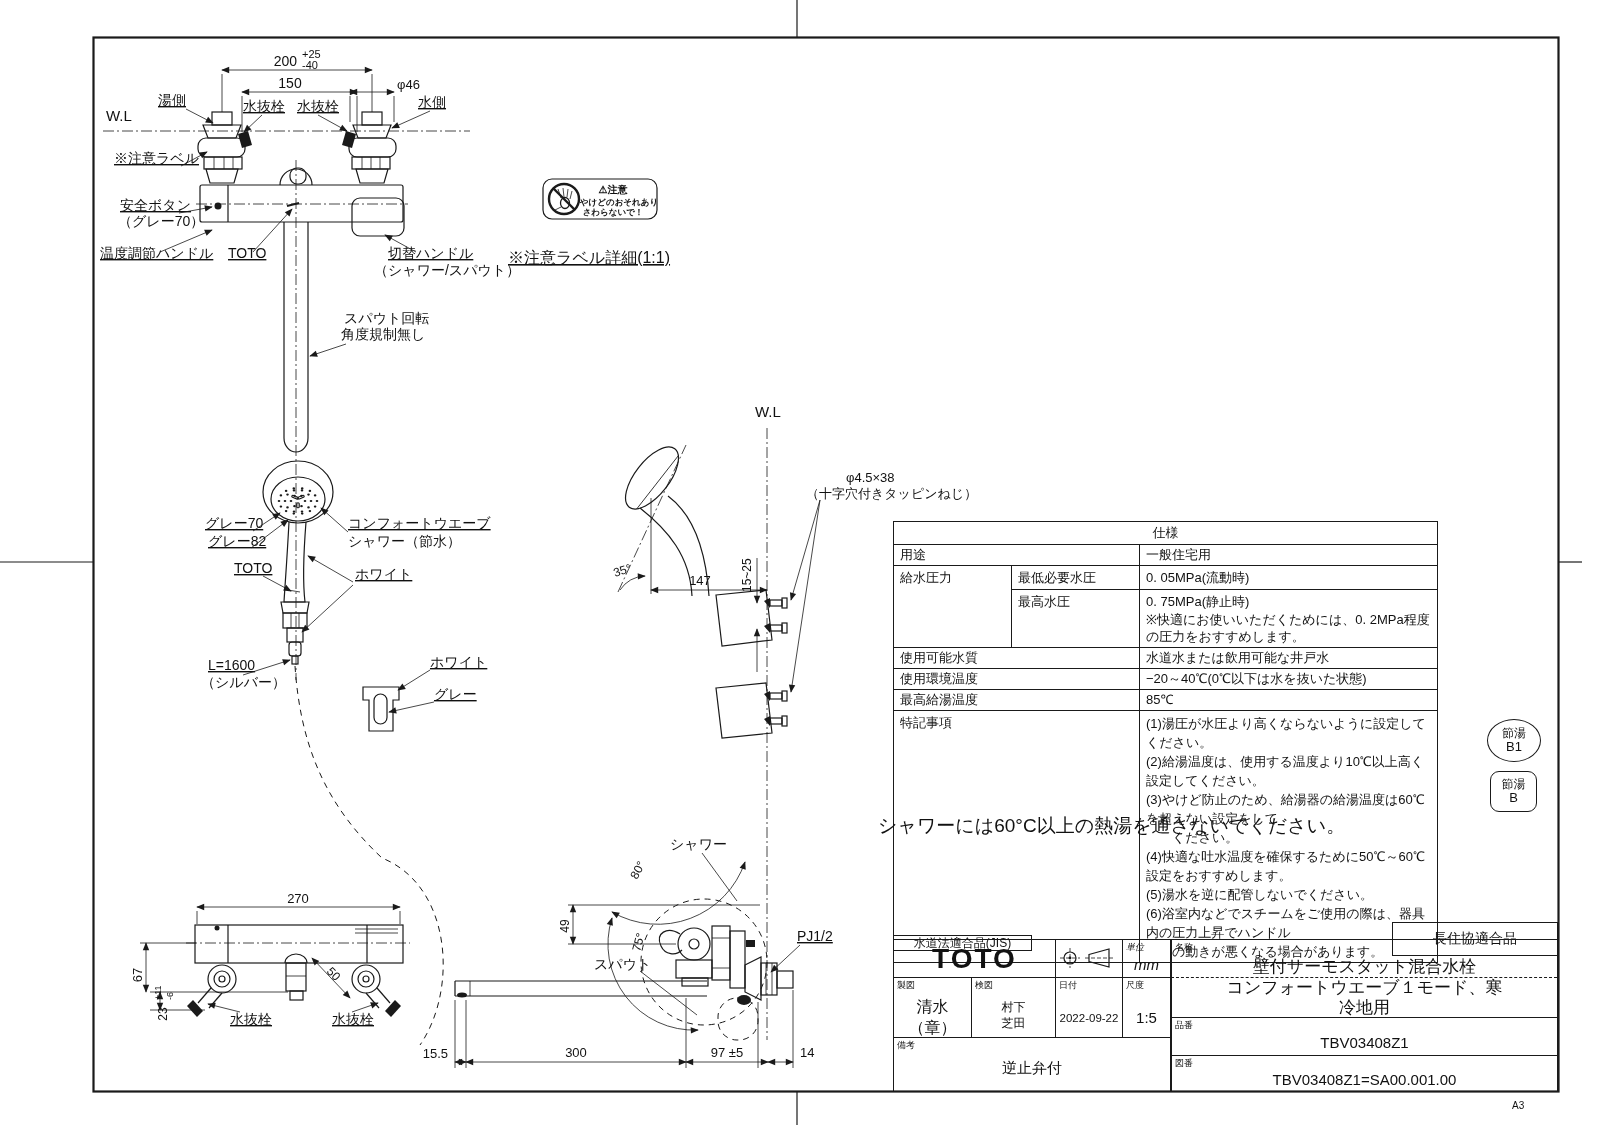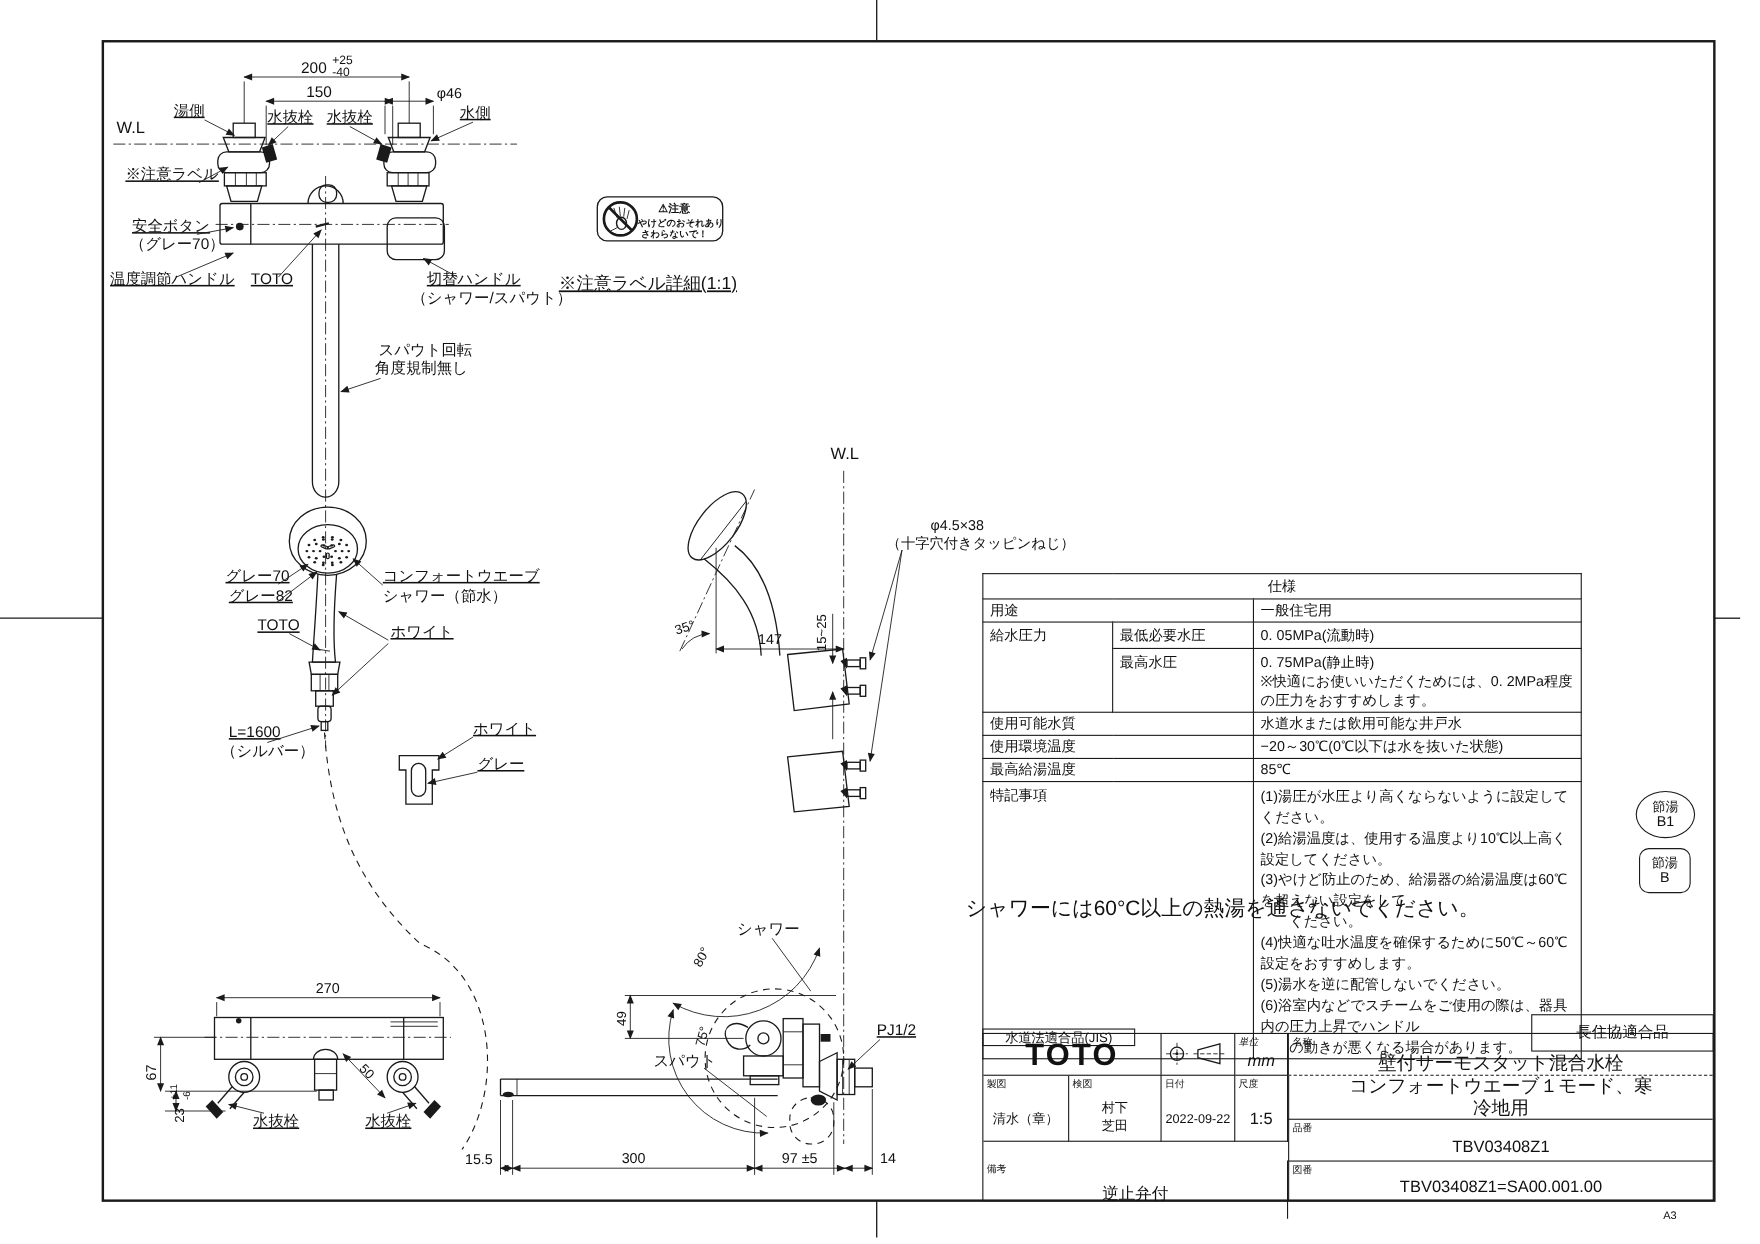--- a/index.html
+++ b/index.html
@@ -416,21 +416,21 @@
     <td class="top" style="height:38px;padding-top:3px">最高水圧</td>
     <td class="prel top" style="padding-top:3px">0. 75MPa(静止時)
 ※快適にお使いいただくためには、0. 2MPa程度の圧力をおすすめします。</td>
   </tr>
   <tr>
     <td colspan="2" style="height:18px">使用可能水質</td>
     <td>水道水または飲用可能な井戸水</td>
   </tr>
   <tr>
     <td colspan="2" style="height:18px">使用環境温度</td>
-    <td>−20～30℃(0℃以下は水を抜いた状態)</td>
+    <td>−20～40℃(0℃以下は水を抜いた状態)</td>
   </tr>
   <tr>
     <td colspan="2" style="height:18px">最高給湯温度</td>
     <td>85℃</td>
   </tr>
   <tr>
     <td colspan="2" class="top" style="height:146px;padding-top:3px">特記事項</td>
     <td class="prel top" style="line-height:19px;padding-top:3px">(1)湯圧が水圧より高くならないように設定してください。
 (2)給湯温度は、使用する温度より10℃以上高く設定してください。
 (3)やけど防止のため、給湯器の給湯温度は60℃を超えない設定をして
@@ -485,36 +485,36 @@
     <div class="cell bl bb" style="left:277px;top:78px;width:386px;height:38px;">
       <span class="lab9">品番</span>
       <div class="ctr" style="height:100%;padding-top:6px;font-size:15px;">TBV03408Z1</div>
     </div>
     <div class="cell bl" style="left:277px;top:116px;width:386px;height:35px;">
       <span class="lab9">図番</span>
       <div class="ctr" style="height:100%;padding-top:6px;font-size:15px;">TBV03408Z1=SA00.001.00</div>
     </div>
     <div class="cell br bb" style="left:0;top:38px;width:78px;height:60px;">
       <span class="lab9">製図</span>
-      <div class="ctr" style="height:100%;padding-top:10px;font-size:12px;">清水（章）</div>
+      <div class="ctr" style="height:100%;padding-top:10px;font-size:16px;">清水（章）</div>
     </div>
     <div class="cell br bb" style="left:78px;top:38px;width:84px;height:60px;">
       <span class="lab9">検図</span>
       <div class="ctr prel" style="height:100%;padding-top:8px;font-size:12px;line-height:1.3;">村下
 芝田</div>
     </div>
     <div class="cell br bb" style="left:162px;top:38px;width:67px;height:60px;">
       <span class="lab9">日付</span>
       <div class="ctr" style="height:100%;padding-top:10px;font-size:11.5px;">2022-09-22</div>
     </div>
     <div class="cell br bb" style="left:229px;top:38px;width:48px;height:60px;">
       <span class="lab9">尺度</span>
       <div class="ctr" style="height:100%;padding-top:10px;font-size:15px;">1:5</div>
     </div>
-    <div class="cell br" style="left:0;top:98px;width:277px;height:53px;margin-top:17px;">
+    <div class="cell br" style="left:0;top:98px;width:277px;height:53px;">
       <span class="lab9">備考</span>
       <div class="ctr" style="height:100%;padding-top:4px;font-size:15px;">逆止弁付</div>
     </div>
   </div>
 </div>
 
 <div id="a3">A3</div>
 
 </div>
 

